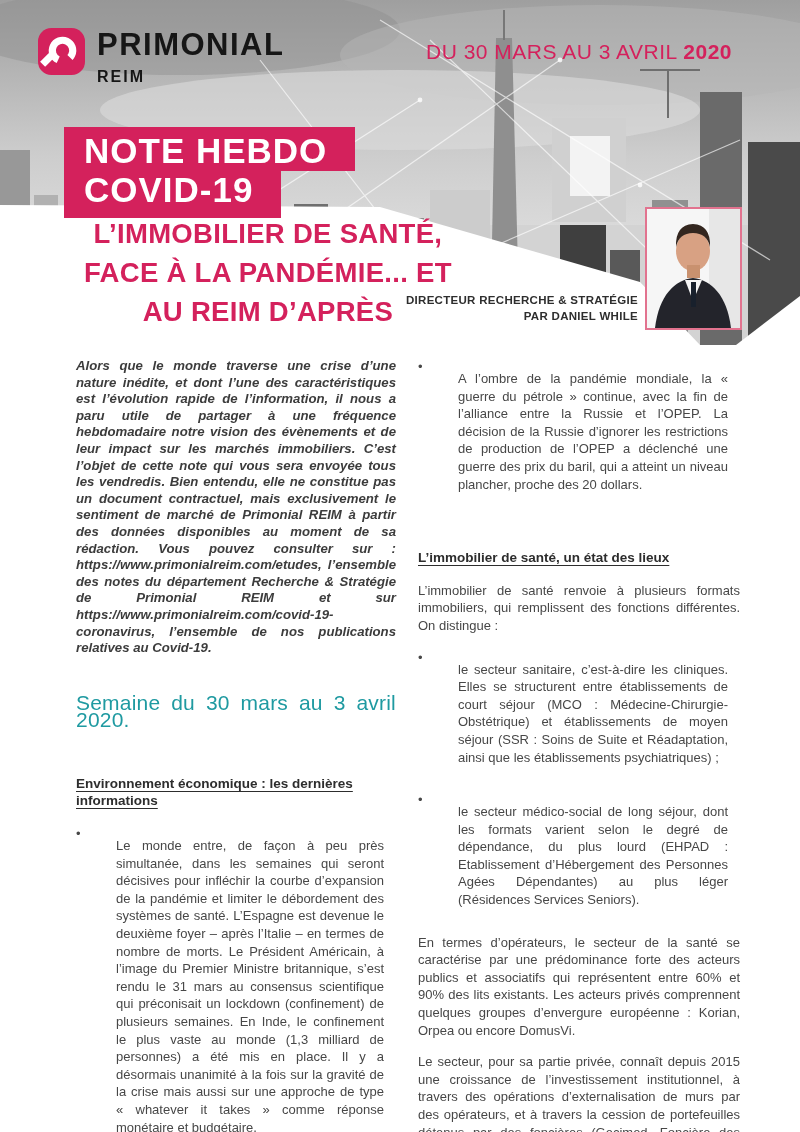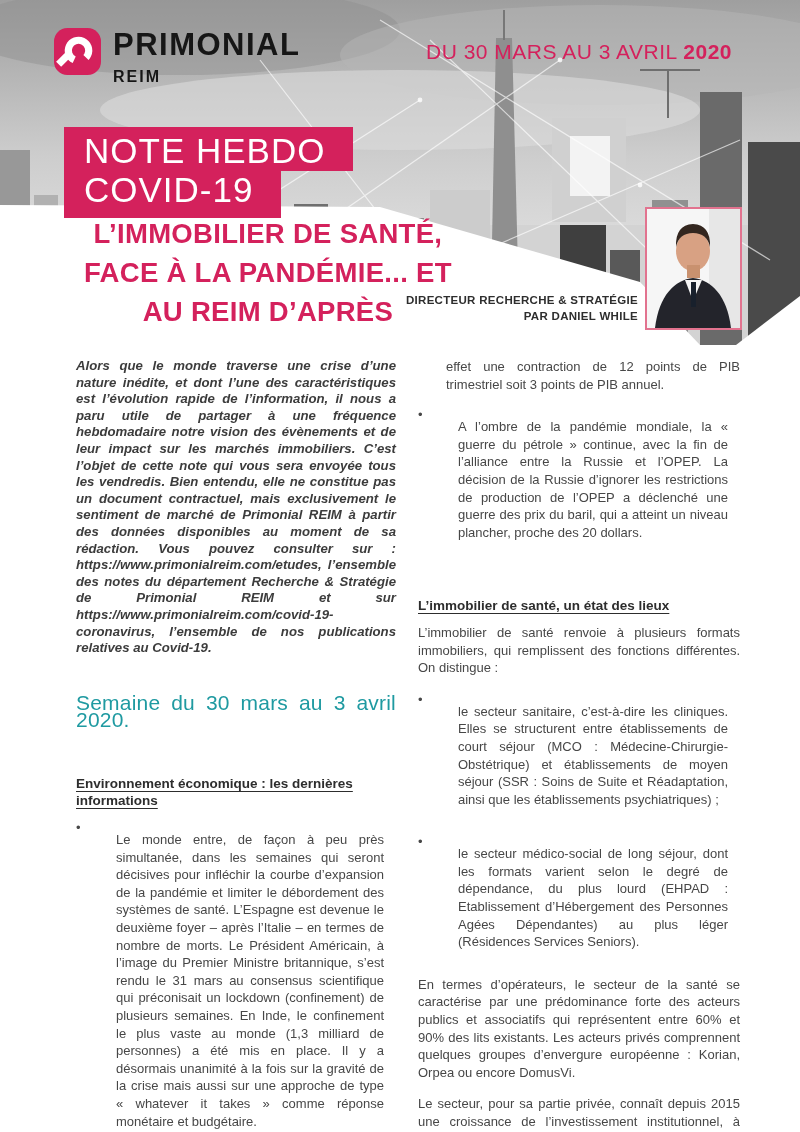--- a/index.html
+++ b/index.html
@@ -5,48 +5,48 @@
   html,body{margin:0;padding:0;background:#ffffff;}
   .page{position:relative;width:800px;height:1132px;background:#fff;overflow:hidden;
         font-family:"Liberation Sans", sans-serif;color:var(--text);}
   
   .hero{position:absolute;left:0;top:0;width:800px;height:345px;overflow:hidden;}
   .hero svg.city{position:absolute;left:0;top:0;}
   .wedge1{position:absolute;left:0;top:0;width:800px;height:345px;background:#fff;
           clip-path:polygon(0px 205px,380px 207px,640px 282px,700px 345px,0px 345px);}
   .wedge2{position:absolute;left:0;top:0;width:800px;height:345px;background:#fff;
           clip-path:polygon(736px 345px,800px 296px,800px 345px);}
-  .logo{position:absolute;left:38px;top:28px;display:flex;align-items:flex-start;margin-left:16px;}
+  .logo{position:absolute;left:38px;top:28px;display:flex;align-items:flex-start;}
   .logo-icon{width:47px;height:47px;display:block;}
   .logo-text{margin-left:12px;}
   .brand{font-size:31px;font-weight:700;letter-spacing:1.5px;color:#161616;line-height:34px;}
   .brand-sub{font-size:16px;font-weight:700;letter-spacing:2px;color:#161616;margin-top:6px;}
   .date{position:absolute;right:68px;top:40px;font-size:21px;color:var(--pink);letter-spacing:.5px;}
   .date b{font-weight:800;}
   .banner{position:absolute;left:64px;top:127px;}
-  .banner>div{display:table;background:var(--pink);color:#fff;font-weight:400;
+  .banner>div{display:table;background:var(--pink);color:#fff;font-weight:700;
               font-size:35px;line-height:38px;letter-spacing:1px;}
   .banner .l1{padding:5px 28px 1px 20px;}
   .banner .l2{padding:0 28px 9px 20px;}
   .title{position:absolute;left:84px;top:214px;margin:0;color:var(--pink);
          font-size:27.5px;font-weight:800;line-height:39px;letter-spacing:.3px;text-align:center;}
   .author{position:absolute;right:162px;top:292px;text-align:right;color:#2e2e2e;
           font-weight:700;font-size:11.5px;line-height:16px;letter-spacing:.3px;}
   .portrait{position:absolute;left:645px;top:207px;width:97px;height:123px;
             border:2px solid var(--pink_border);background:#fff;box-sizing:border-box;}
   .portrait svg{display:block;}
   
   .content{position:absolute;left:0;top:358px;width:800px;display:flex;}
   .col{text-align:justify;font-size:13px;line-height:17.6px;color:var(--text);}
   .col-left{position:absolute;left:76px;top:0;width:320px;}
   .col-right{position:absolute;left:418px;top:0;width:322px;}
   .intro{margin:0;font-style:italic;font-weight:700;color:var(--intro);
          font-size:13.2px;line-height:16.6px;}
   .week{margin:37px 0 0 0;font-size:21px;font-weight:400;color:var(--teal);letter-spacing:.2px;}
-  .heading{margin:46px 0 9px 0;font-size:13.5px;font-weight:700;color:var(--heading);
+  .heading{margin:46px 0 15px 0;font-size:13.5px;font-weight:700;color:var(--heading);
            text-decoration:underline;text-underline-offset:3px;text-align:left;}
   .bullet{display:flex;margin:0 0 13px 0;}
   .bullet .dot{flex:0 0 28px;color:var(--text);}
   .bullet p{flex:1;margin:12px;}
   .cont{margin:0 0 13px 0;padding-left:28px;}
   .para{margin:0 0 14px 0;}
   .col-right .heading{margin-top:44px;}
 </style>
 </head>
 <body>
@@ -172,21 +172,20 @@
         <span class="dot">•</span>
         <p>Le monde entre, de façon à peu près simultanée, dans les semaines qui seront décisives pour infléchir la courbe d’expansion de la pandémie et limiter le débordement des systèmes de santé. L’Espagne est devenue le deuxième foyer – après l’Italie – en termes de nombre de morts. Le Président Américain, à l’image du Premier Ministre britannique, s’est rendu le 31 mars au consensus scientifique qui préconisait un lockdown (confinement) de plusieurs semaines. En Inde, le confinement le plus vaste au monde (1,3 milliard de personnes) a été mis en place. Il y a désormais unanimité à la fois sur la gravité de la crise mais aussi sur une approche de type « whatever it takes » comme réponse monétaire et budgétaire.</p>
       </div>
       <div class="bullet">
         <span class="dot">•</span>
         <p>L’INSEE a publié une première évaluation de l’impact économique en France, assortie des nécessaires précautions d’usage. Il en ressort que l’activité économique et la consommation seraient à 65% de leur niveau normal. Un mois de confinement aurait pour</p>
       </div>
     </section>
 
     <section class="col col-right">
-      <p class="cont">effet une contraction de 12 points de PIB trimestriel soit 3 points de PIB annuel.</p>
       <div class="bullet">
         <span class="dot">•</span>
         <p>A l’ombre de la pandémie mondiale, la « guerre du pétrole » continue, avec la fin de l’alliance entre la Russie et l’OPEP. La décision de la Russie d’ignorer les restrictions de production de l’OPEP a déclenché une guerre des prix du baril, qui a atteint un niveau plancher, proche des 20 dollars.</p>
       </div>
       <h3 class="heading">L’immobilier de santé, un état des lieux</h3>
       <p class="para">L’immobilier de santé renvoie à plusieurs formats immobiliers, qui remplissent des fonctions différentes. On distingue :</p>
       <div class="bullet">
         <span class="dot">•</span>
         <p>le secteur sanitaire, c’est-à-dire les cliniques. Elles se structurent entre établissements de court séjour (MCO : Médecine-Chirurgie-Obstétrique) et établissements de moyen séjour (SSR : Soins de Suite et Réadaptation, ainsi que les établissements psychiatriques) ;</p>
       </div>

